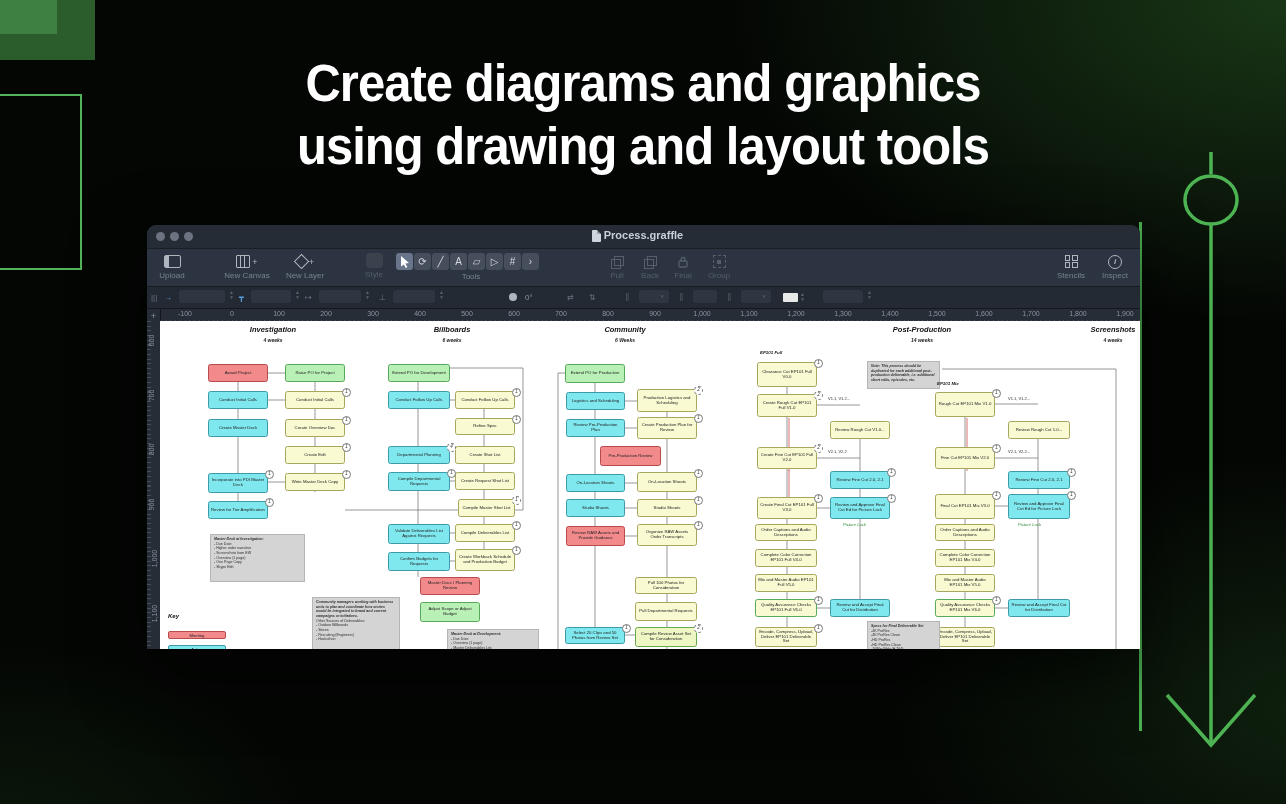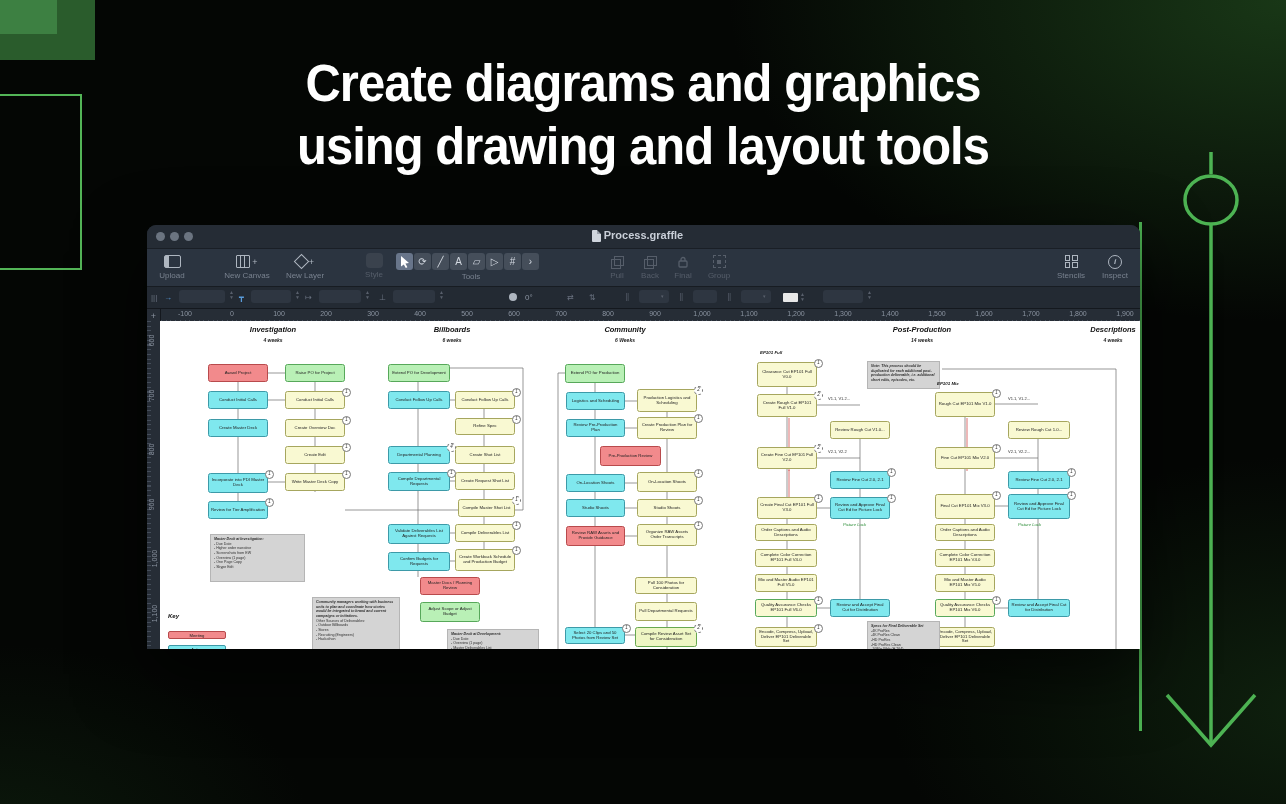--- a/index.html
+++ b/index.html
@@ -386,21 +386,21 @@
       </div>
       <div class="colhead" style="left: 465px; top: 4px;">
         <div class="nm">Community</div>
         <div class="du">6 Weeks</div>
       </div>
       <div class="colhead" style="left: 762px; top: 4px;">
         <div class="nm">Post-Production</div>
         <div class="du">14 weeks</div>
       </div>
       <div class="colhead" style="left: 953px; top: 4px;">
-        <div class="nm">Descriptions</div>
+        <div class="nm">Screenshots</div>
         <div class="du">4 weeks</div>
       </div>
       <div class="node c-r" style="left: 48px; top: 43px; width: 60px; height: 18px;">Award Project</div>
       <div class="node c-g" style="left: 125px; top: 43px; width: 60px; height: 18px;">Raise PO for Project</div>
       <div class="node c-c" style="left: 48px; top: 70px; width: 60px; height: 18px;">Conduct Initial Calls</div>
       <div class="node c-y" style="left: 125px; top: 70px; width: 60px; height: 18px;">Conduct Initial Calls</div>
       <div class="badge" style="left: 182px; top: 67px;">1</div>
       <div class="node c-c" style="left: 48px; top: 98px; width: 60px; height: 18px;">Create Master Deck</div>
       <div class="node c-y" style="left: 125px; top: 98px; width: 60px; height: 18px;">Create Overview Doc</div>
       <div class="badge" style="left: 182px; top: 95px;">1</div>

